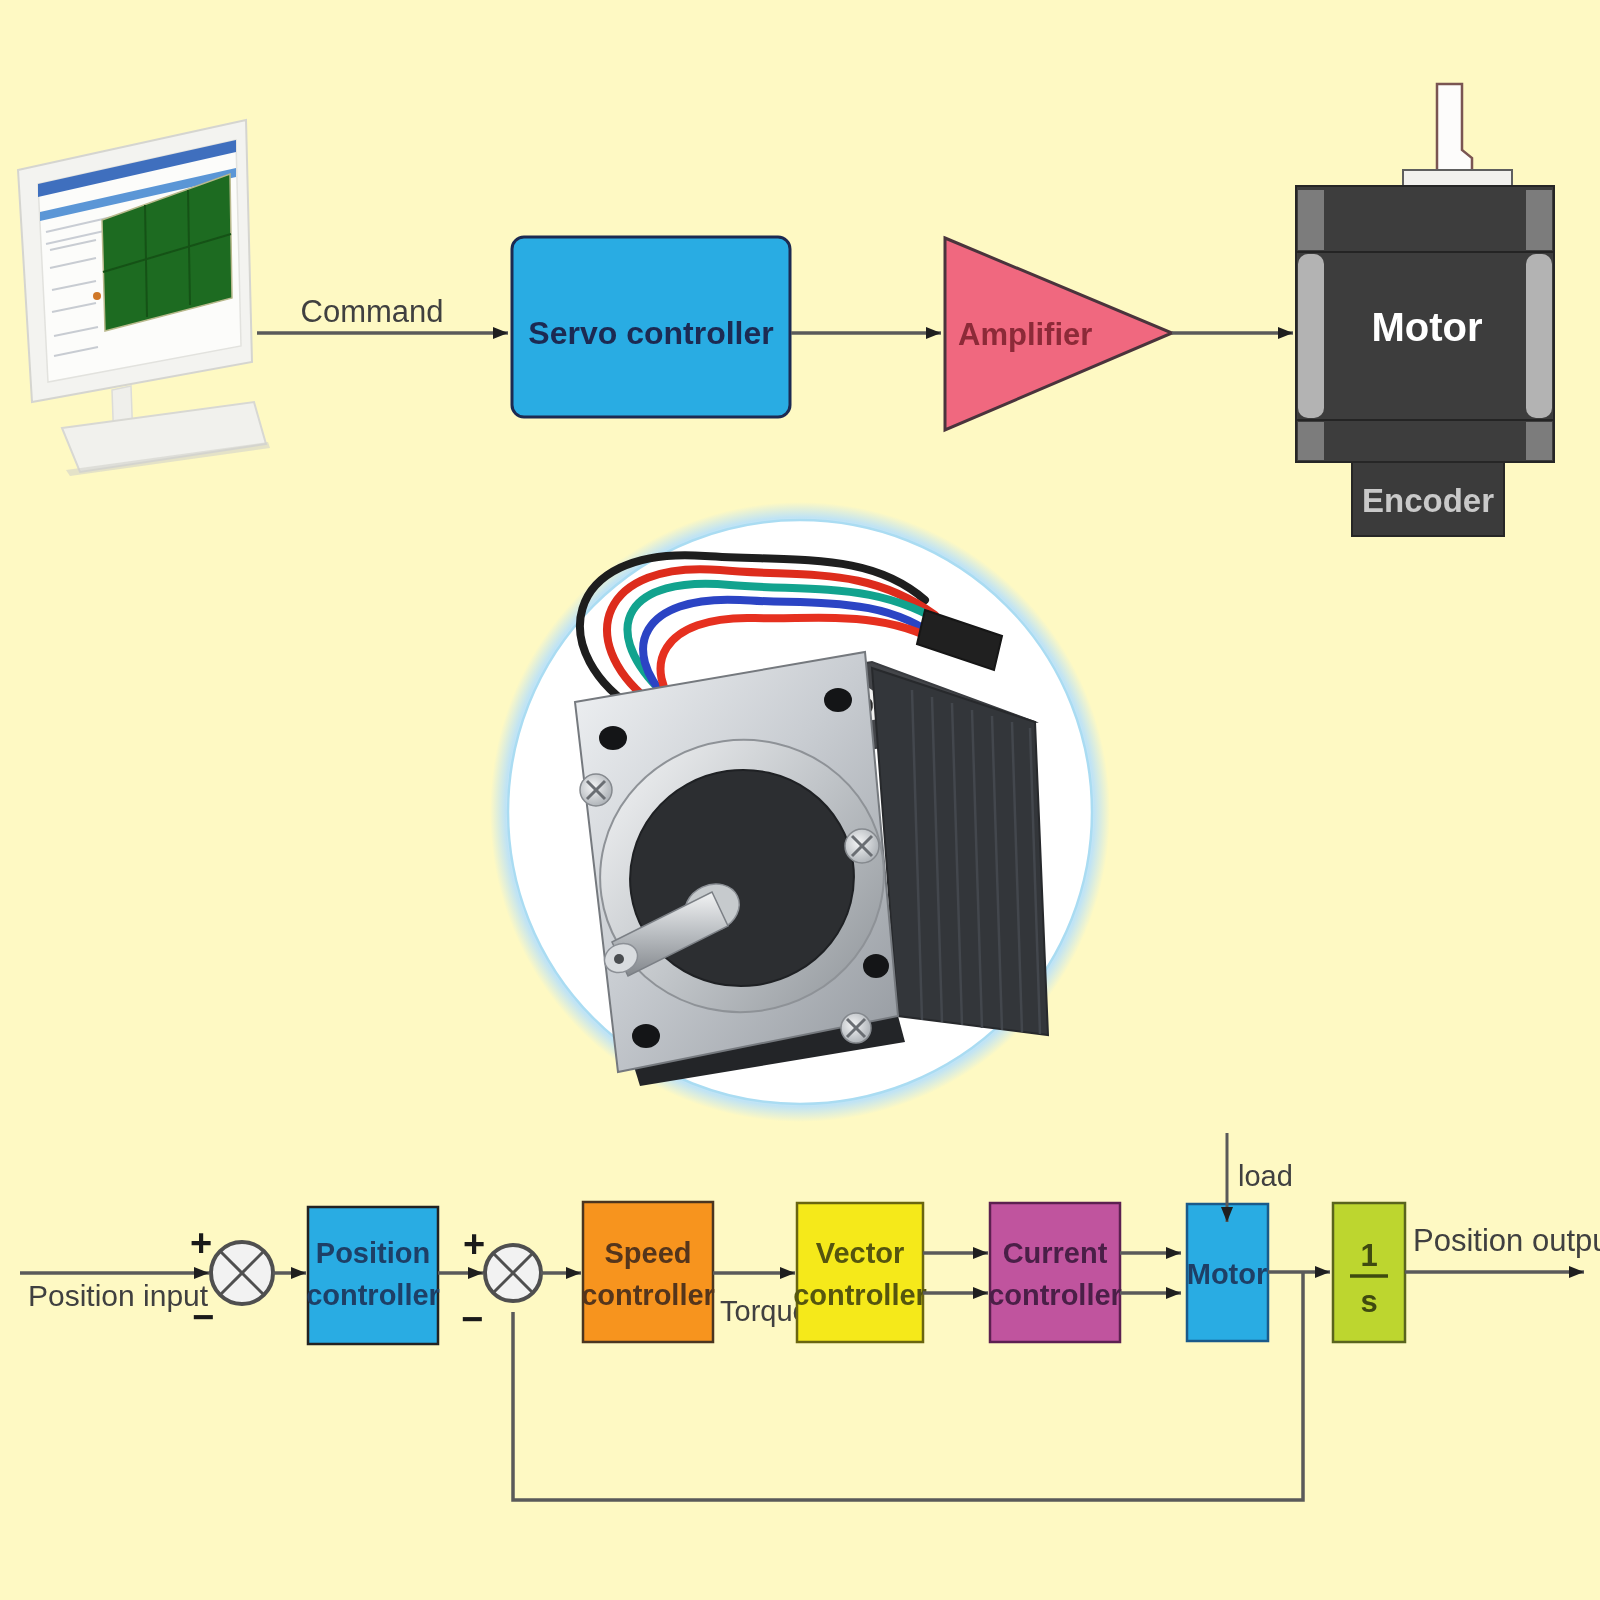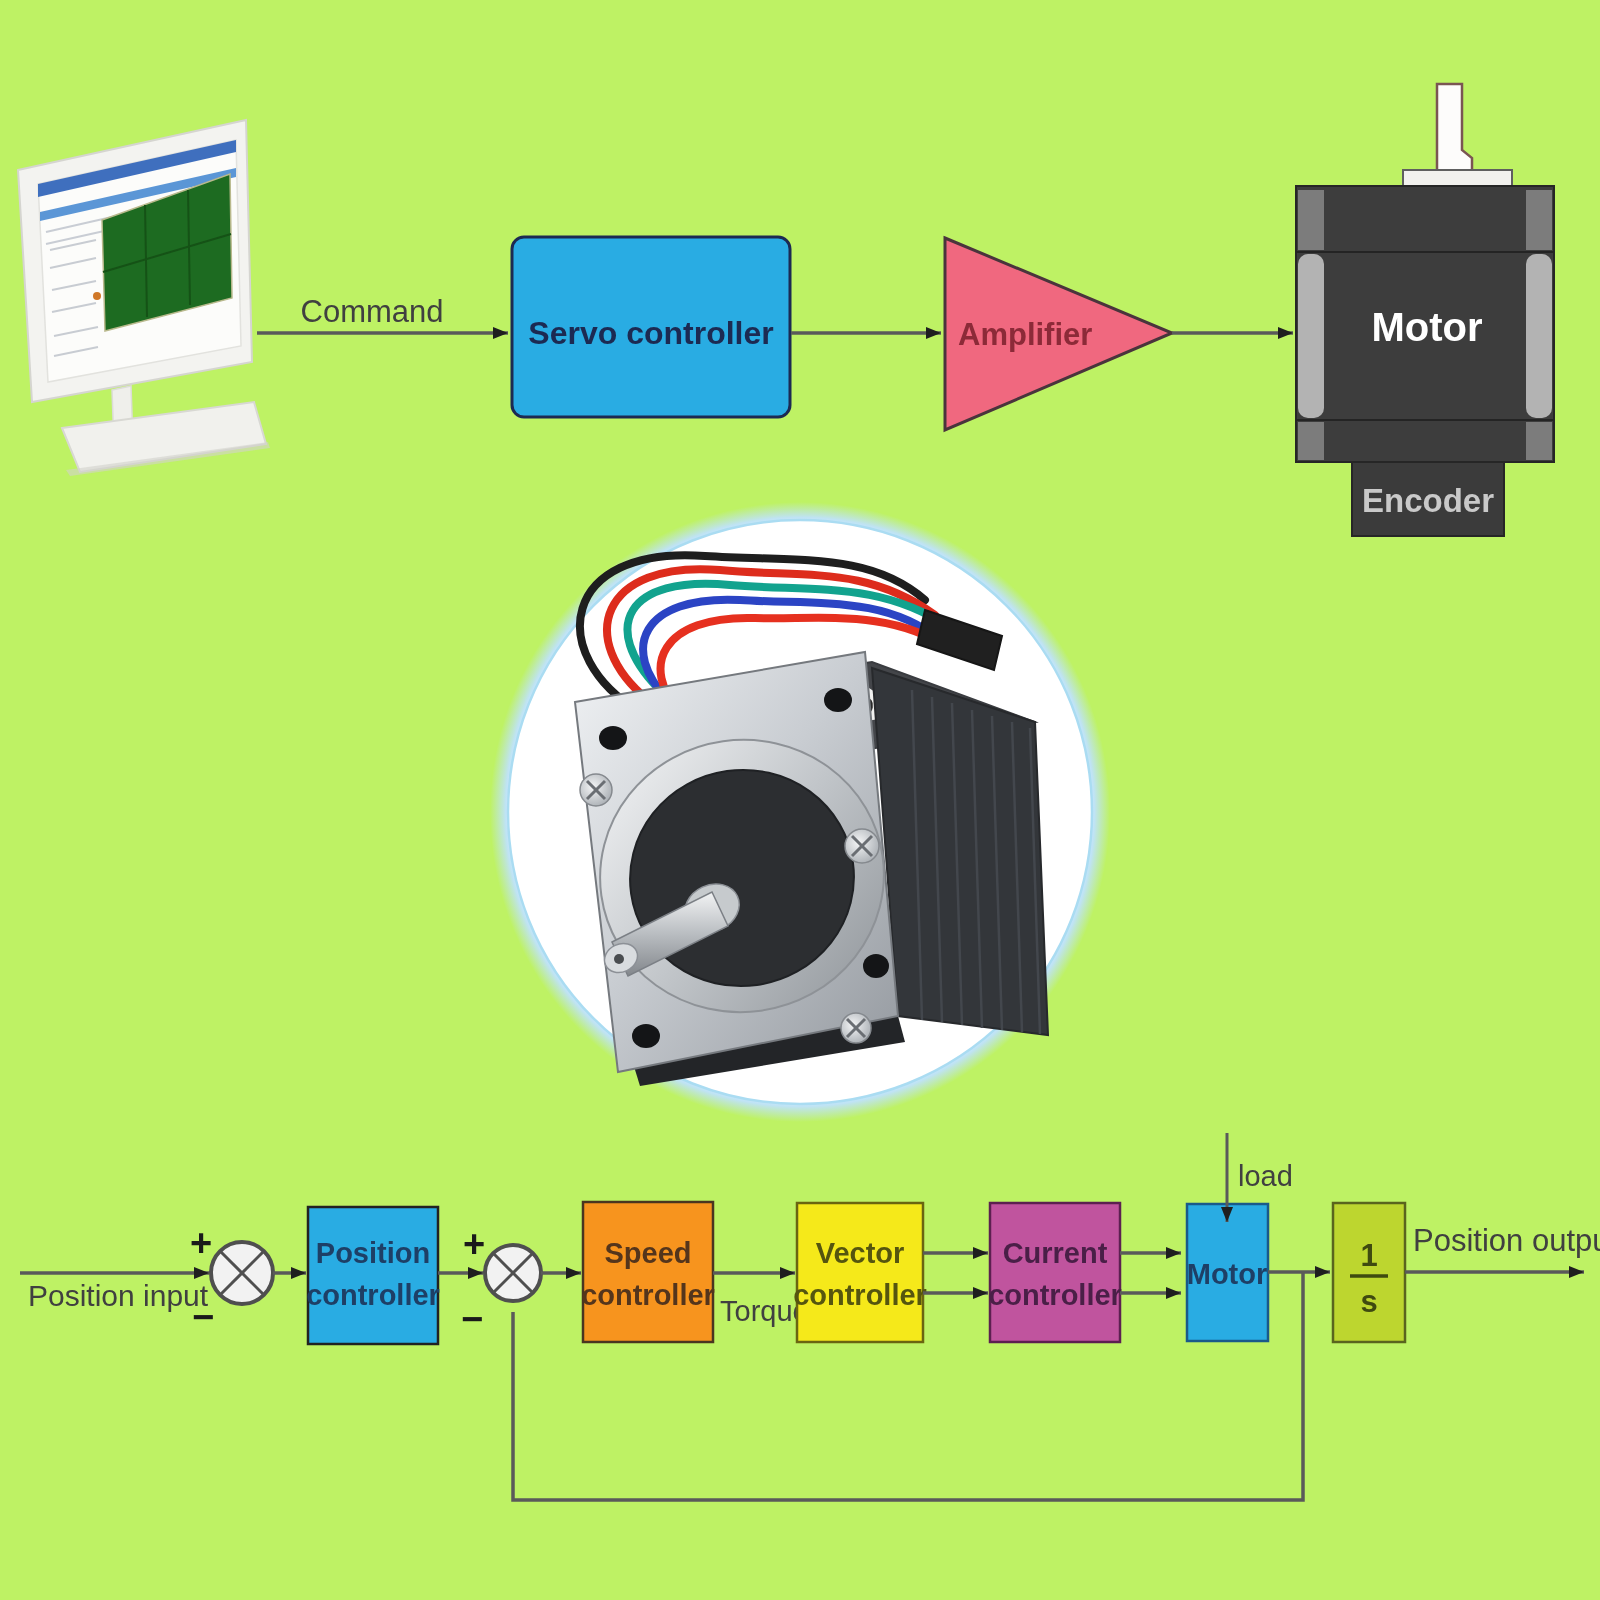--- a/index.html
+++ b/index.html
@@ -1,16 +1,16 @@
 <!DOCTYPE html>
 <html><head>
 <meta charset="utf-8">
 <style>
   html,body{margin:0;padding:0;background:#ffffff;}
-  .stage{position:relative;width:1600px;height:1600px;background:#bef264;overflow:hidden;
+  .stage{position:relative;width:1600px;height:1600px;background:#fef9c3;overflow:hidden;
          font-family:"Liberation Sans", sans-serif;text-align:center;}
   svg{display:block;}
   text{font-family:"Liberation Sans", sans-serif;}
   .lbl{fill:#404040;}
   .boxlbl{font-weight:bold;}
 </style>
 </head>
 <body>
 
 <div class="stage">

